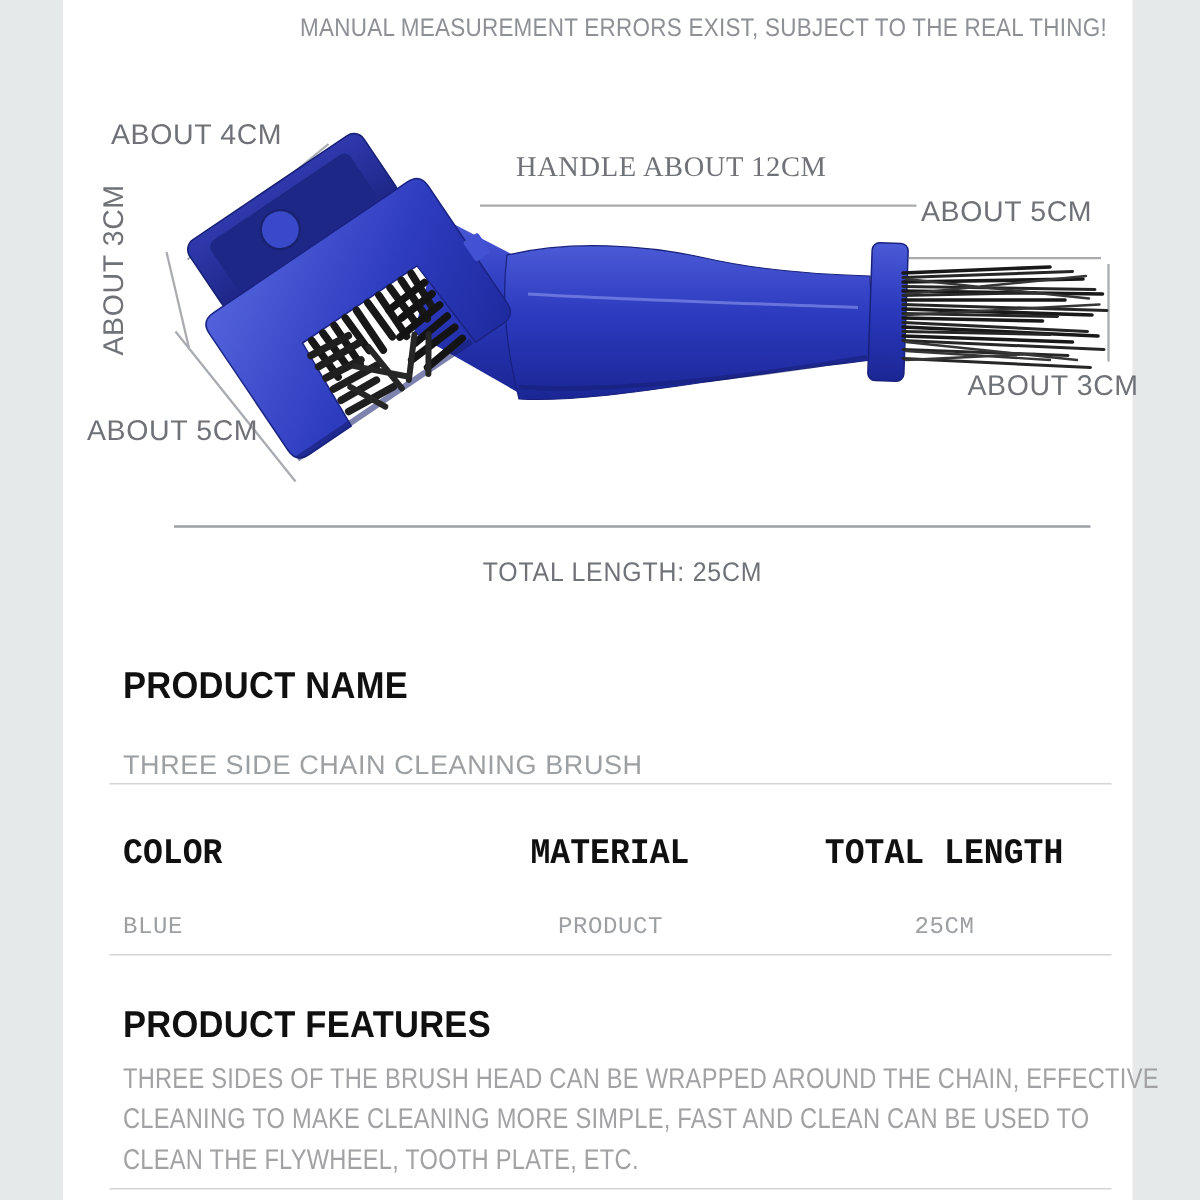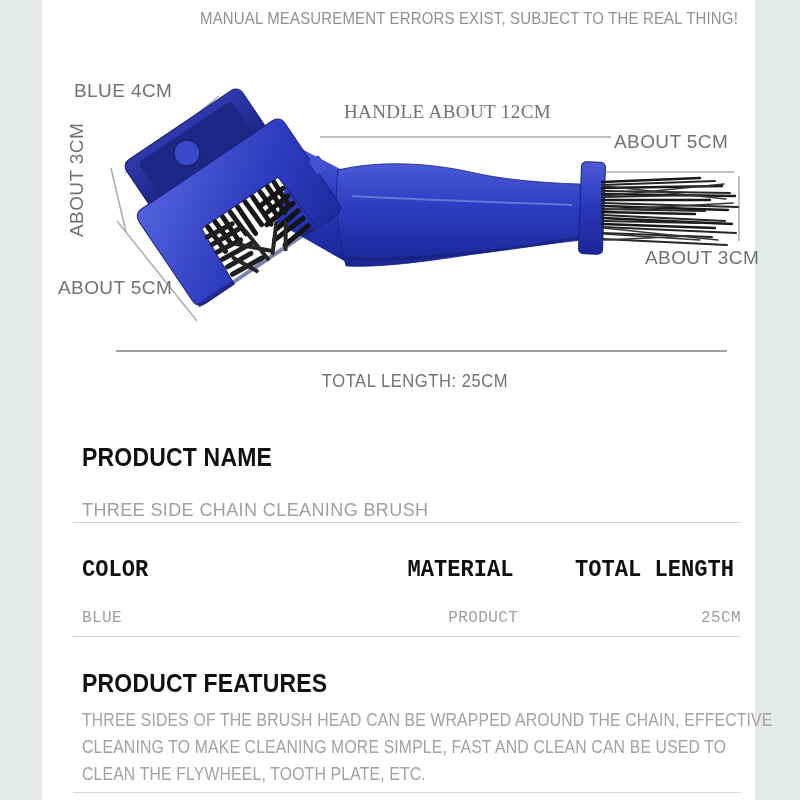--- a/index.html
+++ b/index.html
@@ -47,21 +47,21 @@
     margin-top:22px;
   }
   .divider{position:absolute;left:73px;width:668px;height:1px;background:#d5d5d5;}
 
   .specs{
     position:absolute;left:73px;top:556px;width:668px;
     display:grid;grid-template-columns:1fr 1fr 1fr;font-family:Liberation Mono, monospace;
   }
   .spec-cell{display:flex;flex-direction:column;}
   .spec-cell.c1{align-items:flex-start;padding-left:9px;}
-  .spec-cell.c2,.spec-cell.c3{align-items:flex-end;}
+  .spec-cell.c2,.spec-cell.c3{align-items:center;}
   .spec-label{
     font-size:24px;font-weight:bold;color:#101010;white-space:nowrap;
     transform:scaleX(.92);
   }
   .spec-cell.c1 .spec-label{transform-origin:0 0;}
   .spec-value{
     margin-top:26px;font-size:16px;color:#9da0a3;letter-spacing:.4px;white-space:nowrap;
   }
 
   .features-para{position:absolute;left:82px;top:706px;}
@@ -146,21 +146,21 @@
       <path stroke="#191919" stroke-width="2.4" d="M602,182 L700,178 M602,188 L722,186 M602,194 L735,196 M602,200 L710,200
            M602,206 L728,210 M602,212 L695,214 M602,218 L732,224 M602,224 L715,228"></path>
       <path stroke="#262626" stroke-width="2" d="M602,185 L715,181 M602,191 L730,193 M602,197 L690,195 M602,203 L738,207
            M602,209 L705,211 M602,215 L725,221 M602,221 L700,223 M602,227 L736,233
            M602,233 L712,237 M602,239 L727,245"></path>
       <path stroke="#363636" stroke-width="1.6" d="M604,186 L726,199 M604,210 L733,203 M604,228 L718,240 M604,196 L724,184
            M604,234 L700,240 M604,240 L690,236"></path>
     </g>
   </svg>
 
-  <div class="dim" style="left:74px;top:80px;">BLUE 4CM</div>
+  <div class="dim" style="left:74px;top:80px;">ABOUT 4CM</div>
   <div class="dim vert" style="left:66px;top:237px;">ABOUT 3CM</div>
   <div class="dim" style="left:344px;top:101px;font-family:Liberation Serif, serif;">HANDLE ABOUT 12CM</div>
   <div class="dim" style="left:614px;top:131px;">ABOUT 5CM</div>
   <div class="dim" style="left:645px;top:247px;">ABOUT 3CM</div>
   <div class="dim" style="left:58px;top:277px;">ABOUT 5CM</div>
   <div class="dim total" style="left:295px;top:371px;">TOTAL LENGTH: 25CM</div>
 
   <div class="h-black" style="left:82px;top:443px;">PRODUCT NAME</div>
   <div class="sub-gray" style="left:82px;top:478px;">THREE SIDE CHAIN CLEANING BRUSH</div>
   <div class="divider" style="top:522px;"></div>

